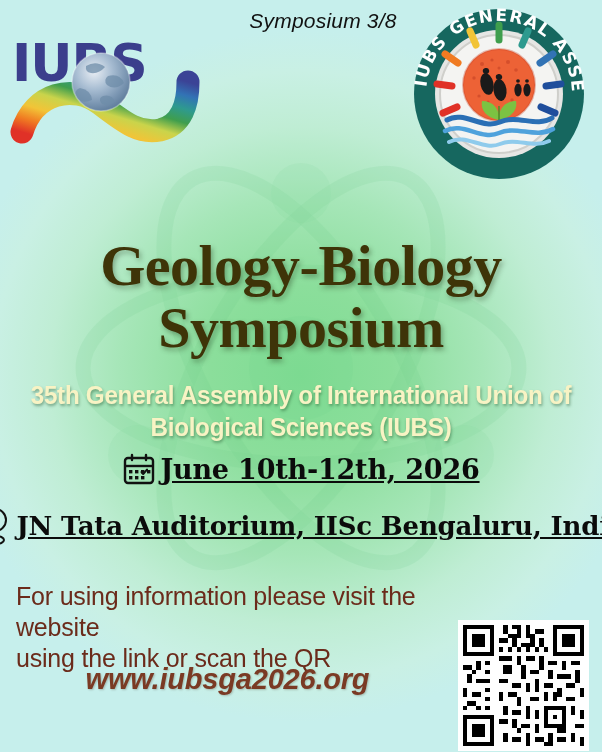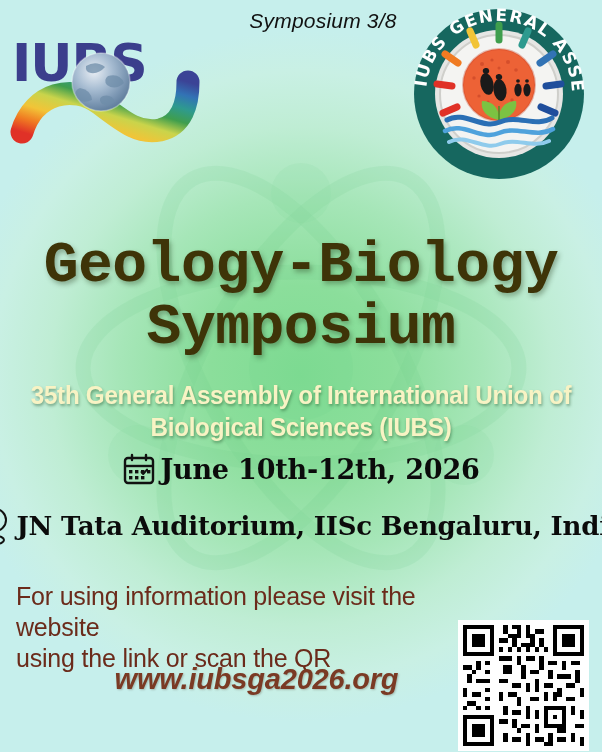--- a/index.html
+++ b/index.html
@@ -31,21 +31,21 @@
   .iubs-logo{position:absolute;left:8px;top:26px;width:230px;height:130px;}
   .iubs-logo svg{display:block;width:100%;height:100%;}
 
   
   .ga-seal{position:absolute;left:404px;top:2px;width:190px;height:178px;}
   .ga-seal svg{display:block;width:100%;height:100%;}
 
   
   .title{
     position:absolute;left:0;right:0;top:196px;text-align:center;
-    font-family:Liberation Mono, monospace;
+    font-family:Liberation Serif, serif;
     font-weight:bold;font-size:58px;line-height:1.07;
     color:#3E3408;letter-spacing:-0.5px;
     text-shadow:2px 3px 5px rgba(40,60,30,.38);
     padding:0 14px;
   }
   .title .l2{display:block;}
 
   
   .subtitle{
     position:absolute;left:0;right:0;top:358px;text-align:center;
@@ -53,21 +53,21 @@
     font-weight:bold;font-size:25px;line-height:1.28;
     color:#F8F3C4;letter-spacing:-0.3px;
     text-shadow:1px 2px 3px rgba(30,80,40,.45);
     padding:0 6px;
     transform:scaleX(.97);
   }
 
   
   .row{
     position:absolute;left:0;right:0;display:flex;align-items:center;
-    justify-content:center;gap:4px;color:#0B0B0B;
+    justify-content:center;gap:4px;color:#0B0B0B;text-decoration:underline;
   }
   .date-row{top:452px;}
   .venue-row{top:506px;}
   .row .txt{
     font-family:"DejaVu Serif", serif;font-weight:bold;
     font-size:27px;letter-spacing:-0.2px;white-space:nowrap;
   }
   .venue-row .txt{font-size:26px;}
   .ico{display:inline-flex;align-items:center;justify-content:center;}
   .ico svg{display:block;}
@@ -80,21 +80,20 @@
   }
   .info .l2{display:block;}
 
   
   .url{
     position:absolute;left:0;top:663px;width:455px;text-align:center;
     font-family:"Liberation Sans", sans-serif;
     font-weight:bold;font-style:italic;font-size:29px;
     color:#7A3A24;letter-spacing:-.2px;
     text-shadow:1px 1px 2px rgba(60,40,20,.25);
-    margin-left:29px;
   }
 
   
   .qr-wrap{
     position:absolute;left:458px;top:620px;width:131px;height:131px;
     background:#fff;padding:0;box-sizing:border-box;
   }
   .qr-wrap svg{display:block;width:100%;height:100%;}
 </style>
 </head>

